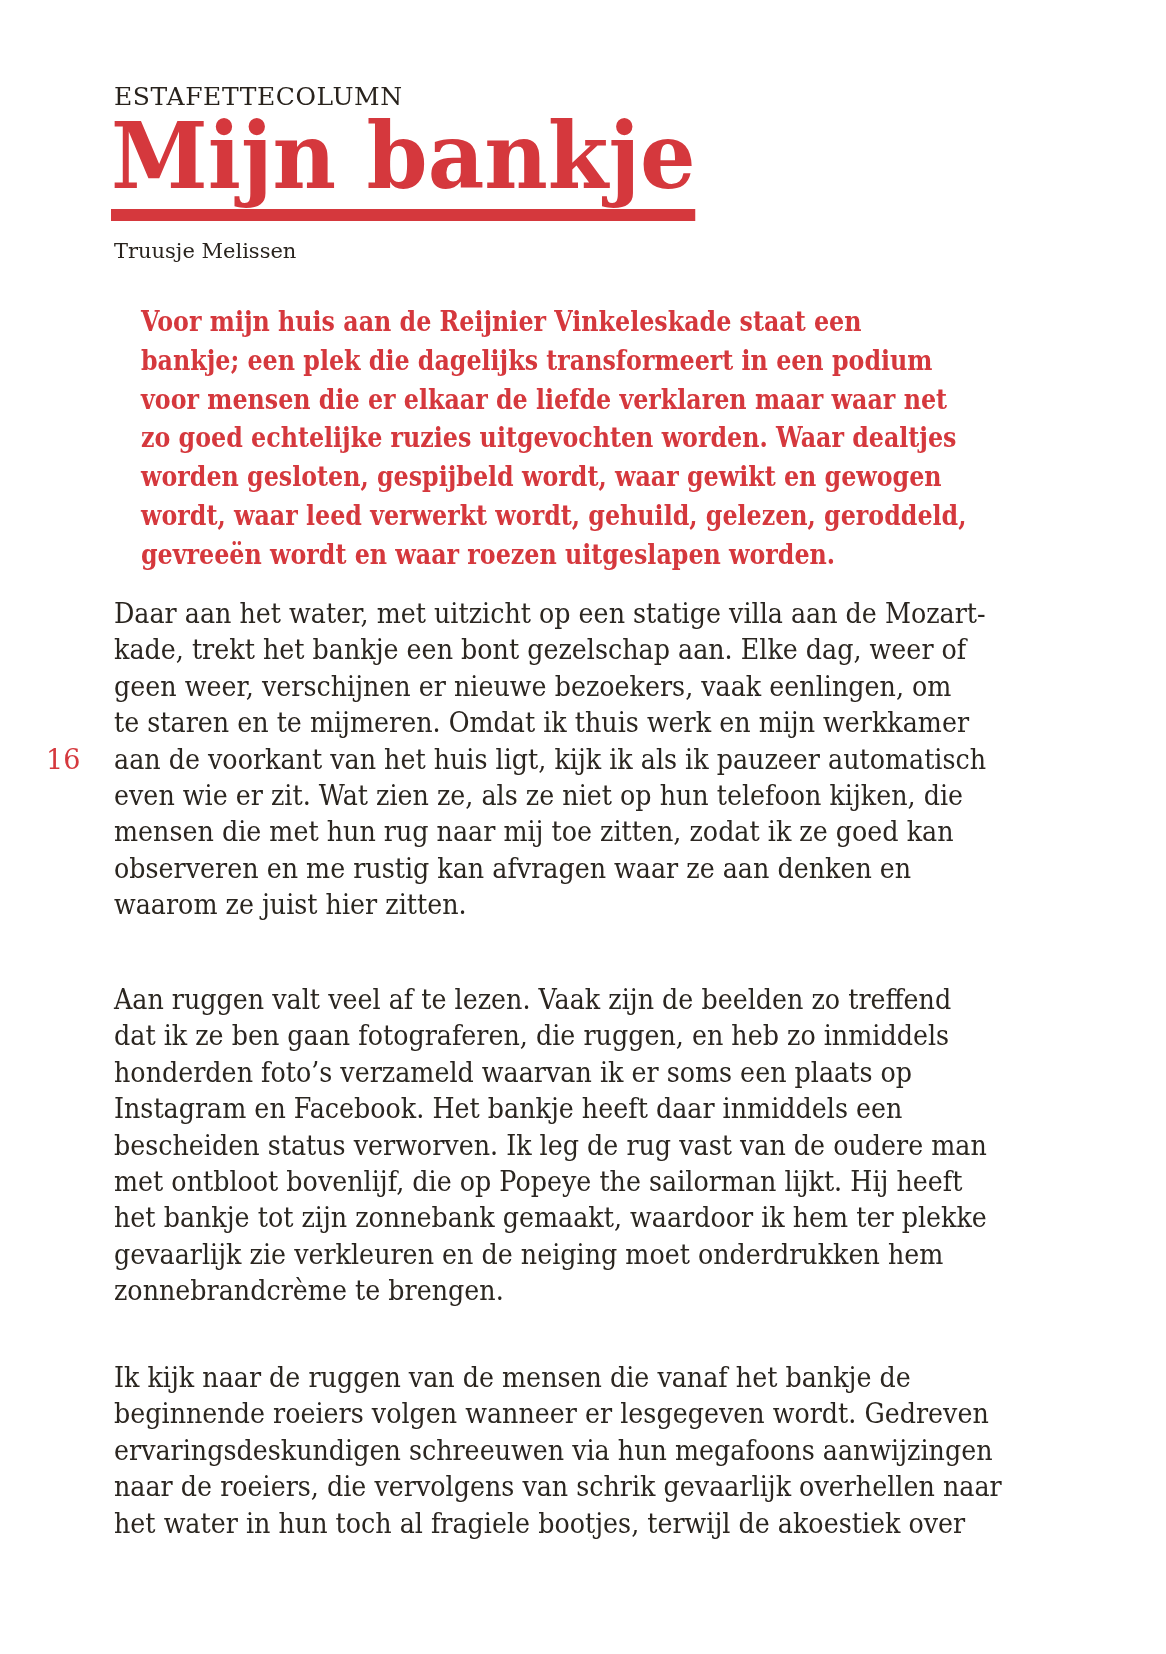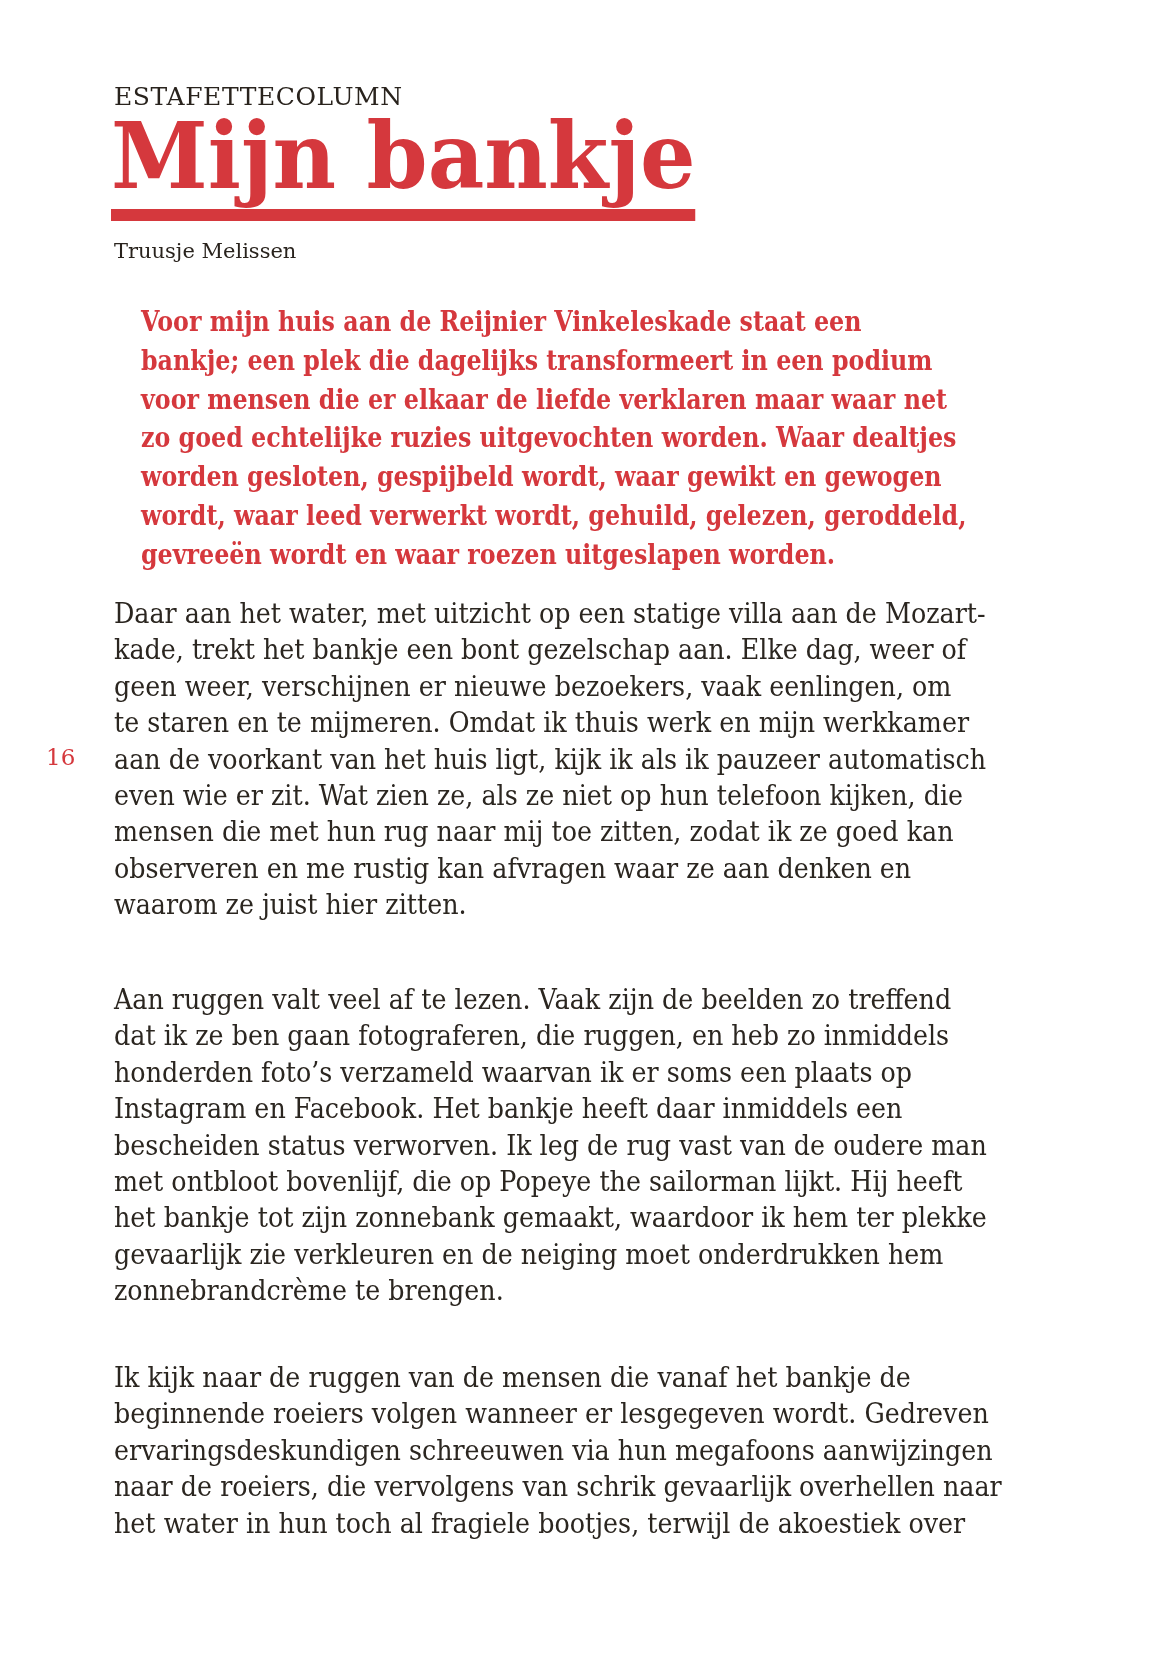--- a/index.html
+++ b/index.html
@@ -71,21 +71,21 @@
     transform: scaleX(0.94);
     transform-origin: left top;
   }
   .para-1 { top: 596px; }
   .para-2 { top: 982px; }
   .para-3 { top: 1360px; }
   .page-number {
     position: absolute;
     left: 46px;
     top: 744px;
-    font-size: 23px;
+    font-size: 27px;
     color: #d5383d;
     white-space: pre;
   }
 </style>
 </head>
 <body>
 
 <div class="page">
 
   <div class="kicker">ESTAFETTECOLUMN</div>

